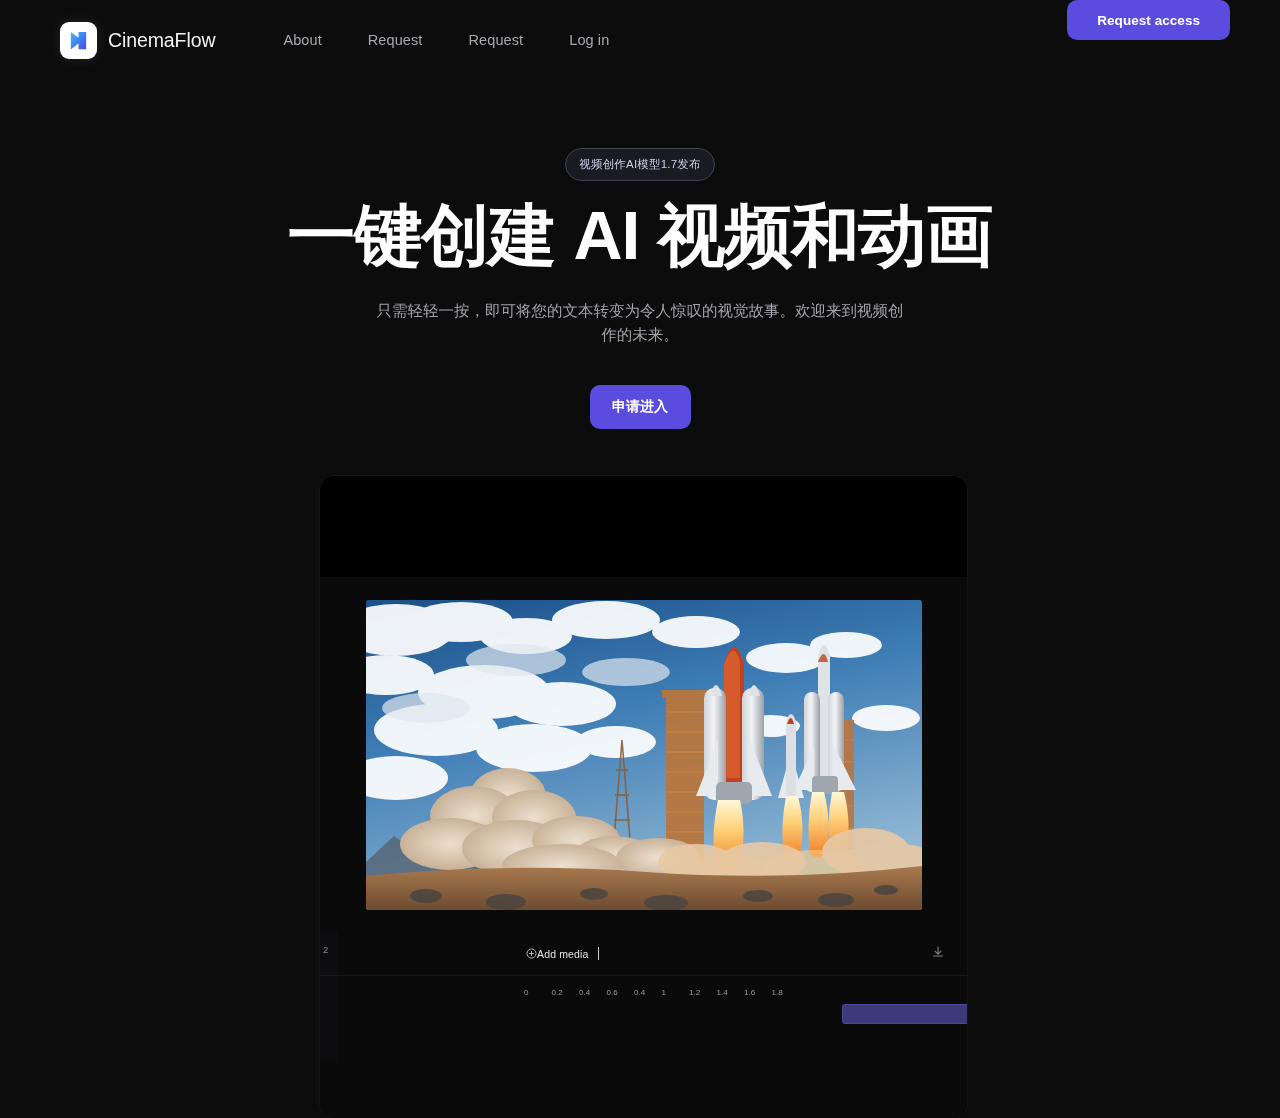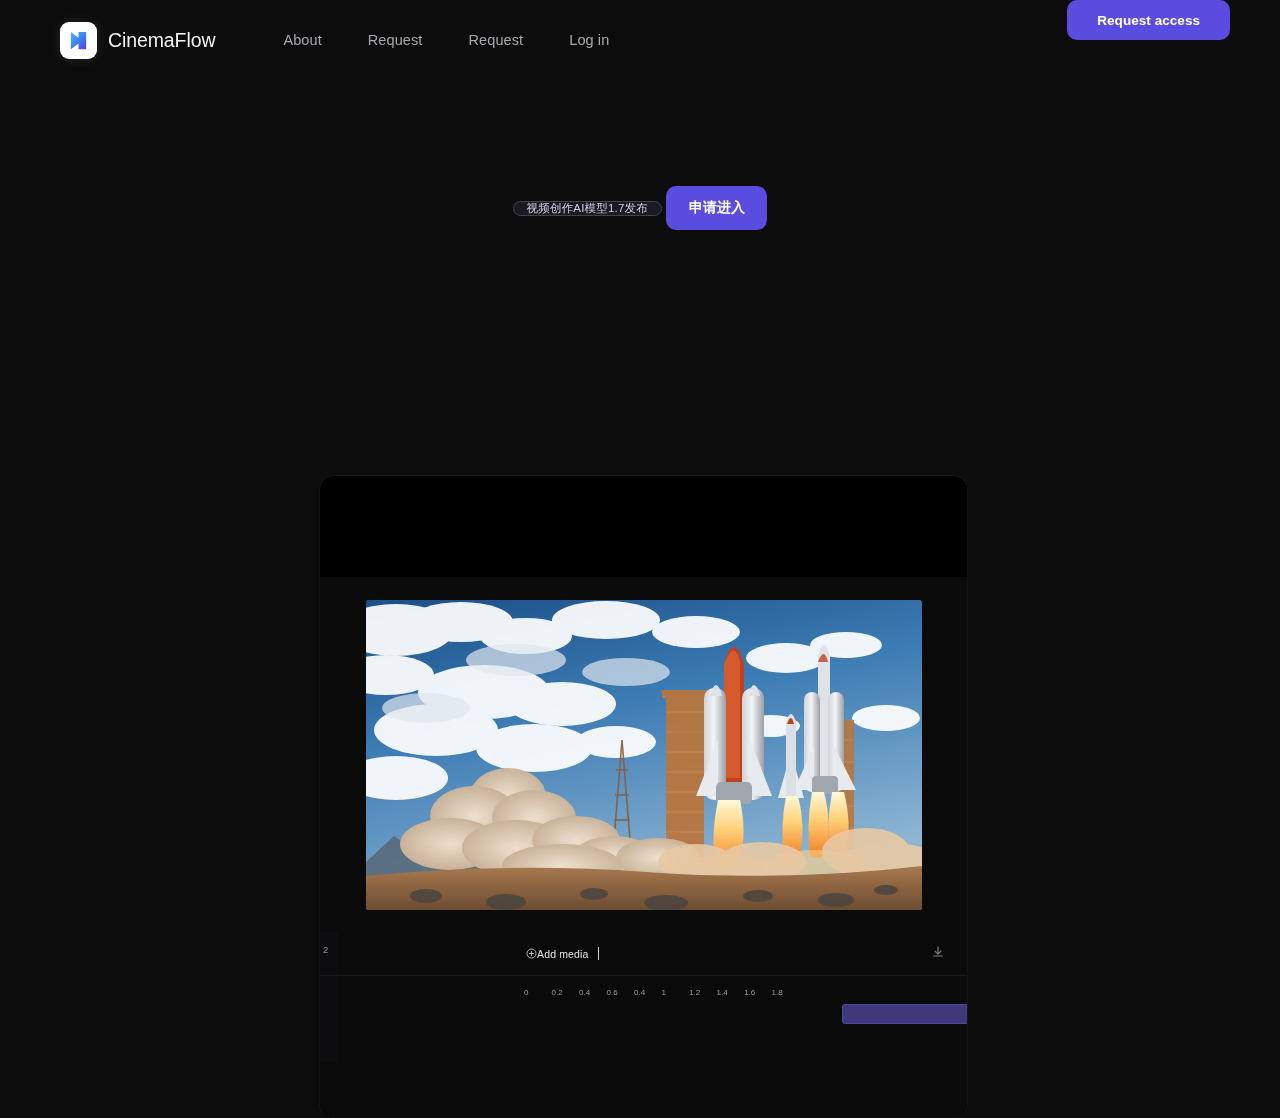--- a/index.html
+++ b/index.html
@@ -84,21 +84,21 @@
   
   .hero {
     text-align: center;
     padding-top: 68px;
   }
 
   .hero-badge {
     display: inline-flex;
     align-items: center;
     justify-content: center;
-    height: 15px;
+    height: 33px;
     padding: 0 13px;
     border-radius: 999px;
     border: 1px solid #41414f;
     background: #1a1a22;
     font-size: 11.5px;
     color: #cfcde6;
     letter-spacing: 0.2px;
     cursor: pointer;
   }
 
@@ -294,20 +294,22 @@
     <a class="nav-link" href="#">Request</a>
     <a class="nav-link" href="#">Request</a>
     <a class="nav-link" href="#">Log in</a>
   </nav>
 
   <button class="header-cta">Request access</button>
 </header>
 
 <section class="hero">
   <div class="hero-badge">视频创作AI模型1.7发布</div>
+  <h1 class="hero-title">一键创建 AI 视频和动画</h1>
+  <p class="hero-sub">只需轻轻一按，即可将您的文本转变为令人惊叹的视觉故事。欢迎来到视频创作的未来。</p>
   <button class="hero-cta">申请进入</button>
 </section>
 
 <div class="mockup">
 
   <div class="mockup-topbar"></div>
 
   <div class="mockup-stage">
     <div class="stage-video">
       <svg viewBox="0 0 556 310" preserveAspectRatio="none">

